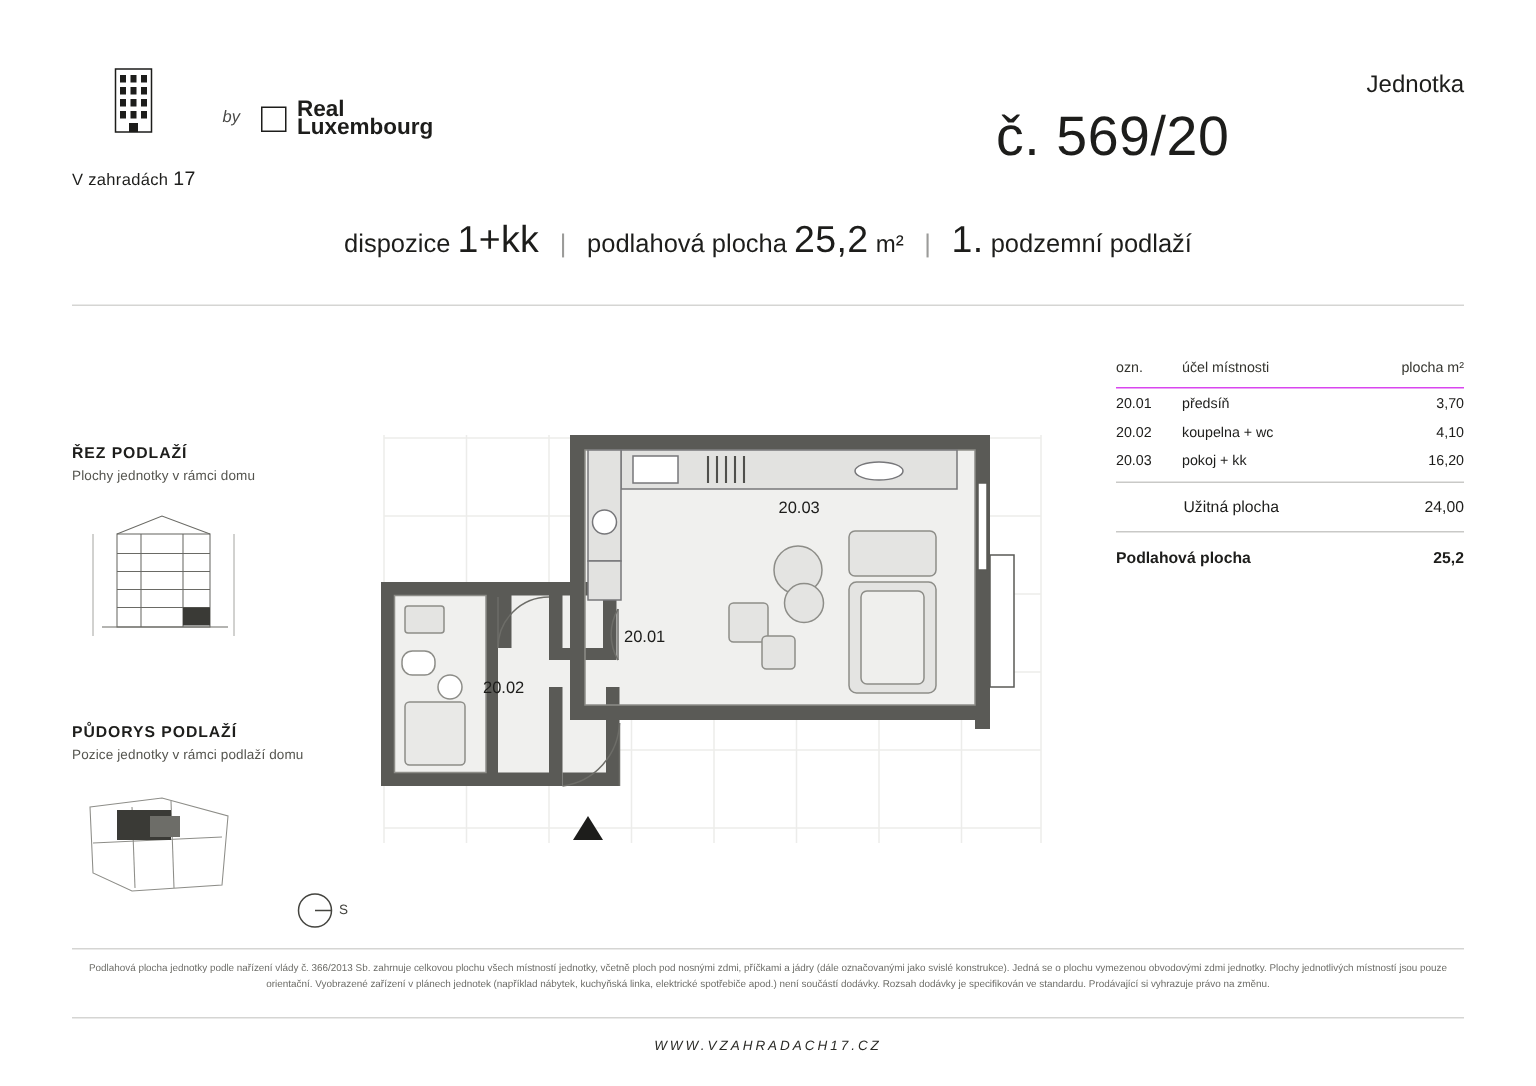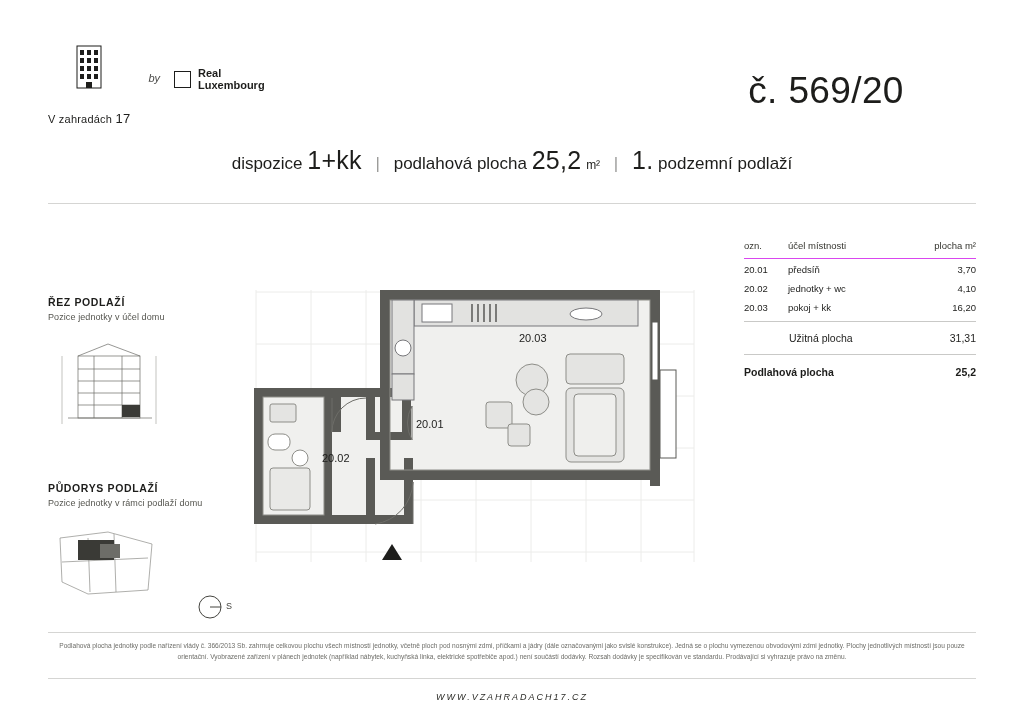--- a/index.html
+++ b/index.html
@@ -65,21 +65,21 @@
     align-items: center;
     align-self: center;
     margin-bottom: 10px;
   }
   .rl-square {
     width: 17px; height: 17px;
     border: 1.6px solid #1d1d1b;
     margin-right: 7px;
   }
   .rl-text {
-    font-size: 11px;
+    font-size: 15px;
     line-height: 12px;
     font-weight: bold;
   }
 
   .next-logo {
     position: absolute;
     right: 185px;
     top: 26px;
     font-size: 46px;
     letter-spacing: .02em;
@@ -105,40 +105,40 @@
   .unit-label {
     position: absolute;
     right: 48px;
     top: 48px;
     font-size: 16px;
     text-align: right;
     width: 240px;
   }
   .unit-number {
     position: absolute;
-    right: 48px;
+    right: 60px;
     top: 70px;
     font-size: 37px;
-    text-align: center;
+    text-align: left;
     width: 300px;
     letter-spacing: .01em;
   }
 
   .spec-row {
     position: absolute;
     left: 0;
     top: 146px;
     width: 1024px;
     text-align: center;
     font-size: 17px;
     color: #1d1d1b;
     white-space: nowrap;
   }
   .spec-row .big { font-size: 25px; letter-spacing: .01em; text-align: right; }
-  .spec-row .sup { font-size: 12px; }
+  .spec-row .sup { font-size: 16px; }
   .spec-row .sep {
     color: #9b9b99;
     margin: 0 9px;
     font-weight: 300;
   }
 
   .rule {
     position: absolute;
     left: 48px;
     width: 928px;
@@ -308,40 +308,41 @@
     <span class="rl-logo">
       <span class="rl-square"></span>
       <span class="rl-text">
         <span>Real</span><br>
         <span>Luxembourg</span>
       </span>
     </span>
   </div>
 
 
+  <div class="unit-label">Jednotka</div>
   <div class="unit-number">č. 569/20</div>
 
   <div class="spec-row">
     <span>dispozice</span>
     <span class="big">1+kk</span>
     <span class="sep">|</span>
     <span>podlahová plocha</span>
     <span class="big">25,2</span>
     <span class="sup">m²</span>
     <span class="sep">|</span>
     <span class="big">1.</span>
     <span>podzemní podlaží</span>
   </div>
 </div>
 
 <div class="rule rule-top"></div>
 
 <div class="side-block side-rez">
   <div class="side-title">ŘEZ PODLAŽÍ</div>
-  <div class="side-sub">Pozice jednotky v účel domu</div>
+  <div class="side-sub">Plochy jednotky v rámci domu</div>
   <div class="mini-figure">
     <svg width="120" height="92" viewBox="0 0 120 92">
       <g stroke="#6a6a65" stroke-width="0.7" fill="none">
         <path d="M30 20 L60 8 L92 20"></path>
         <rect x="30" y="20" width="62" height="62"></rect>
         <line x1="30" y1="33" x2="92" y2="33"></line>
         <line x1="30" y1="45" x2="92" y2="45"></line>
         <line x1="30" y1="57" x2="92" y2="57"></line>
         <line x1="30" y1="69" x2="92" y2="69"></line>
         <line x1="46" y1="20" x2="46" y2="82"></line>
@@ -384,33 +385,33 @@
   </div>
 
   <div class="tbody">
     <div class="trow">
       <span class="c-oz">20.01</span>
       <span class="c-name">předsíň</span>
       <span class="c-val">3,70</span>
     </div>
     <div class="trow">
       <span class="c-oz">20.02</span>
-      <span class="c-name">jednotky + wc</span>
+      <span class="c-name">koupelna + wc</span>
       <span class="c-val">4,10</span>
     </div>
     <div class="trow">
       <span class="c-oz">20.03</span>
       <span class="c-name">pokoj + kk</span>
       <span class="c-val">16,20</span>
     </div>
   </div>
 
   <div class="tsum">
     <span class="c-name">Užitná plocha</span>
-    <span class="c-val">31,31</span>
+    <span class="c-val">24,00</span>
   </div>
 
   <div class="ttotal">
     <span class="c-name">Podlahová plocha</span>
     <span class="c-val">25,2</span>
   </div>
 </div>
 
 <div class="plan">
   <svg width="480" height="360" viewBox="0 0 480 360">

